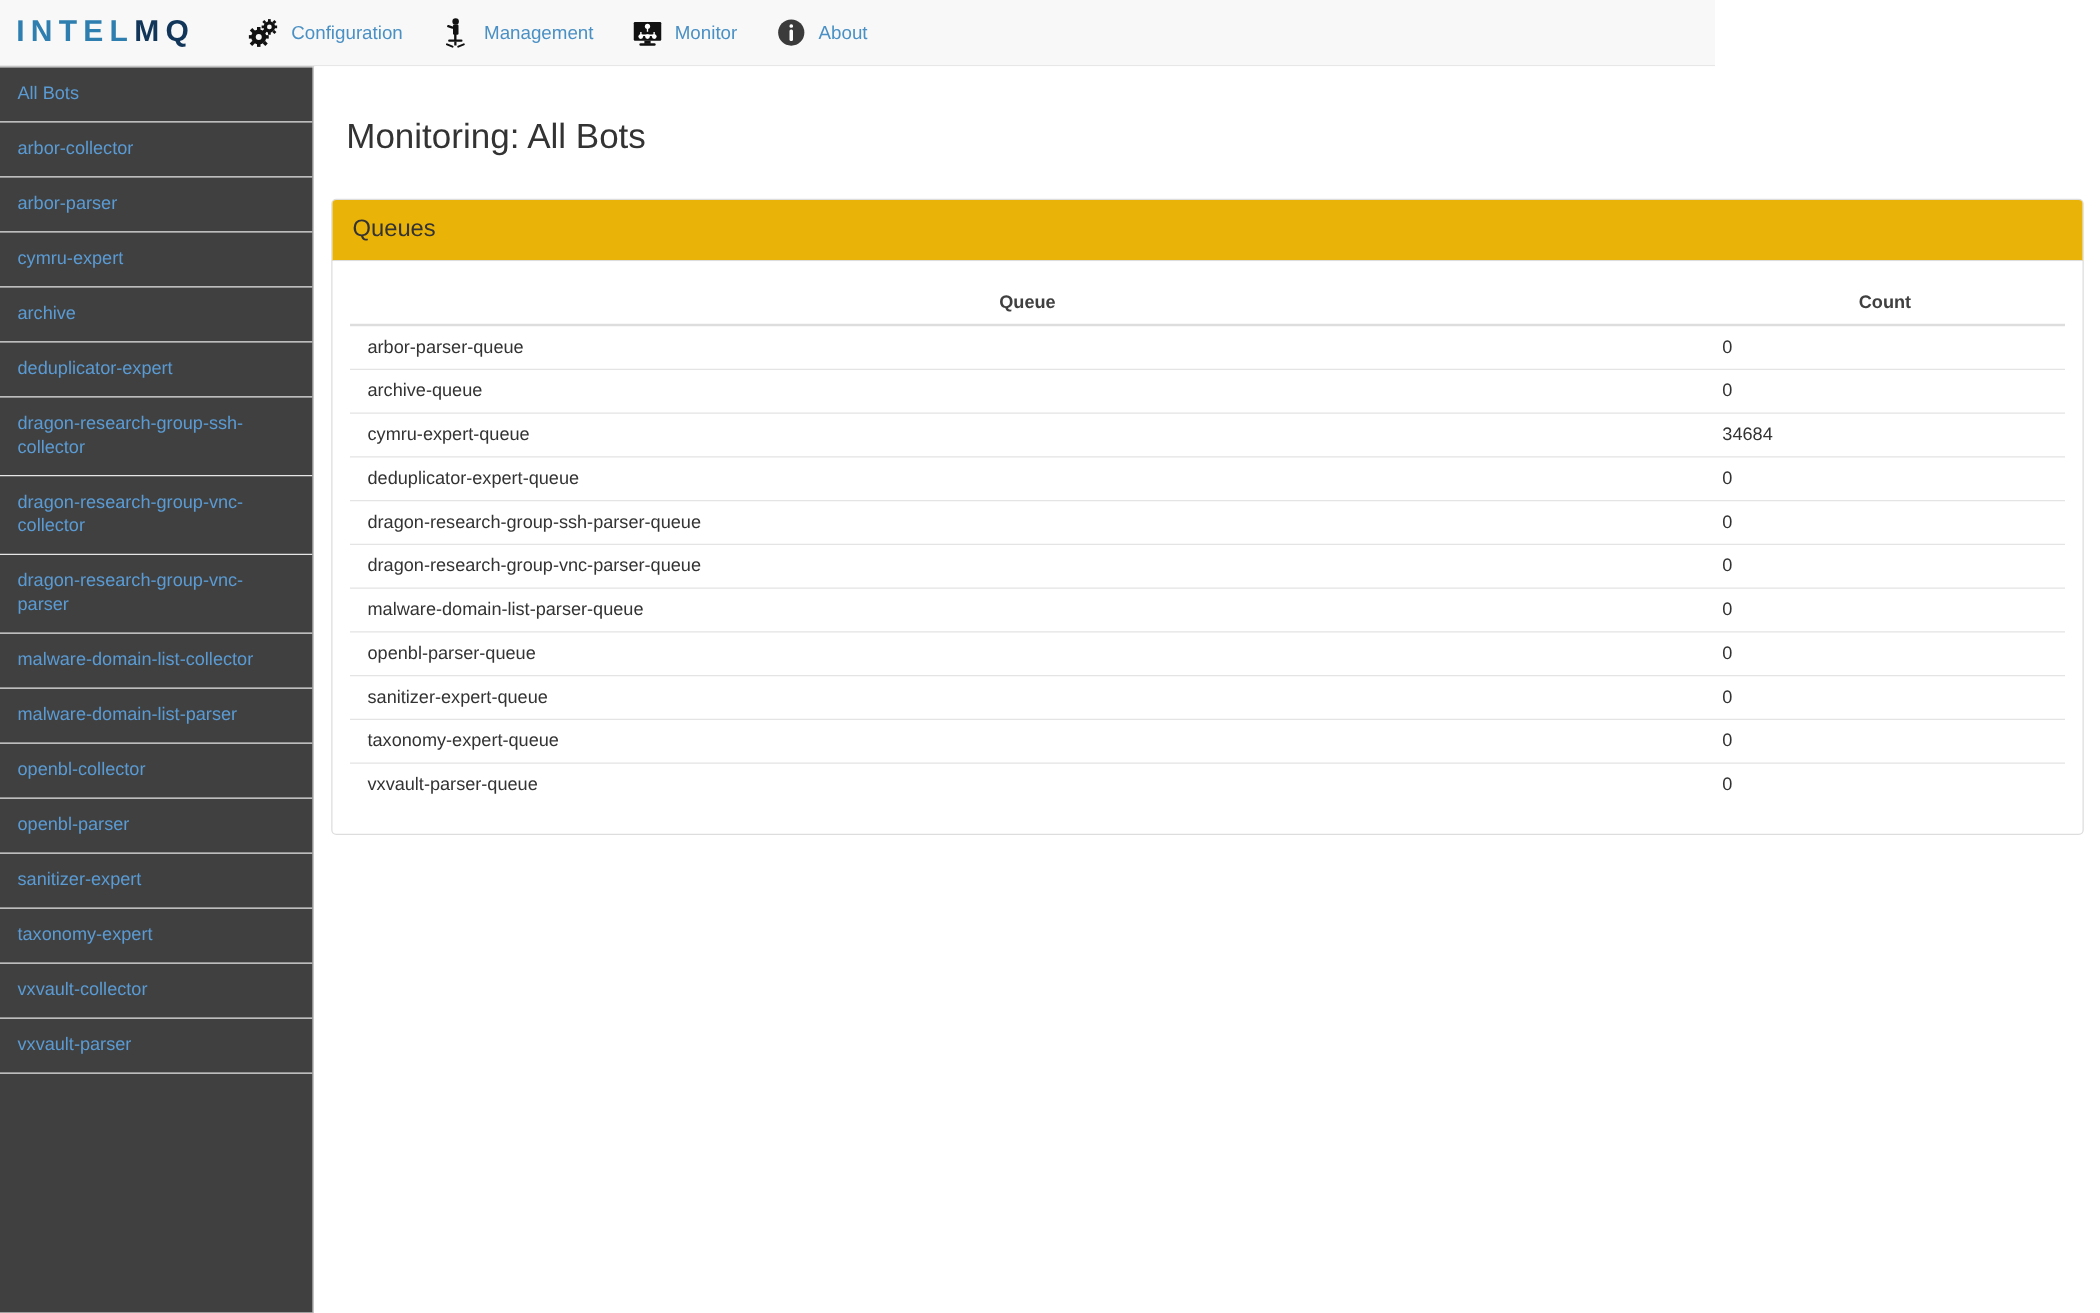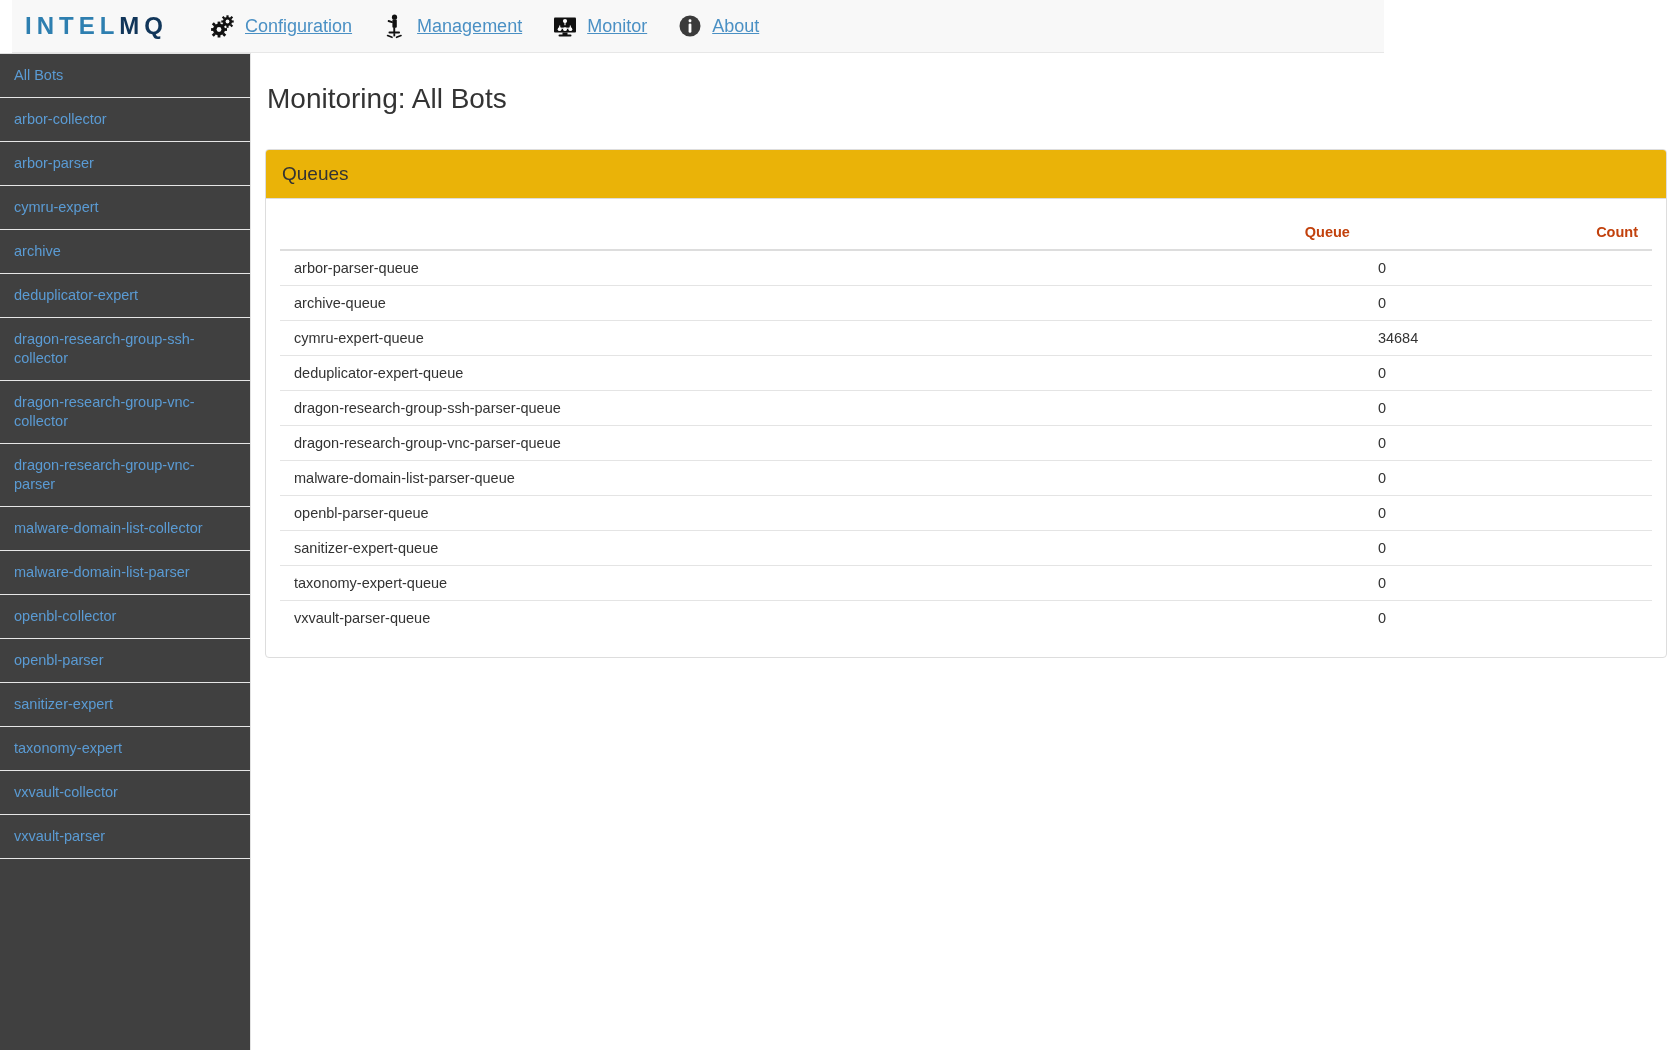--- a/index.html
+++ b/index.html
@@ -10,21 +10,21 @@
     height: 1050px;
     background: #ffffff;
     font-family: "Liberation Sans", sans-serif;
     color: #333333;
     overflow: hidden;
   }
 
   
   .navbar {
     position: absolute;
-    top: 0; left: 12px;
+    top: 0; left: 0;
     width: 1372px;
     height: 53px;
     background: #f8f8f8;
     border-bottom: 1px solid #e7e7e7;
     display: flex;
     align-items: center;
   }
   .brand {
     margin-left: 13px;
     display: flex;
@@ -49,23 +49,22 @@
     display: flex;
     align-items: center;
     height: 52px;
     padding: 0 12px;
     margin-right: 6px;
     cursor: pointer;
     text-decoration: none;
   }
   .nav-label {
     color: #4a90c4;
-    font-size: 18px;
+    font-size: 15px;
     margin-left: 9px;
-    text-decoration: underline;
   }
   .nav-icon {
     width: 26px;
     height: 26px;
     display: inline-flex;
     align-items: center;
     justify-content: center;
     flex: none;
   }
 
@@ -98,21 +97,21 @@
     position: absolute;
     top: 53px;
     left: 252px;
     right: 0;
     bottom: 0;
     background: #ffffff;
     padding: 0;
     overflow: hidden;
   }
   .page-title {
-    margin: 2px;
+    margin: 12px;
     padding: 27px 0 0 13px;
     font-size: 28px;
     font-weight: 400;
     color: #333333;
     line-height: 34px;
   }
 
   .panel {
     margin: 33px 13px 0 13px;
     border: 1px solid #dddddd;
@@ -135,24 +134,24 @@
   .panel-body {
     padding: 16px 14px 22px 14px;
   }
 
   table.queues {
     width: 100%;
     border-collapse: collapse;
     table-layout: fixed;
   }
   table.queues th {
-    text-align: right;
+    text-align: center;
     font-size: 14.5px;
     font-weight: bold;
-    color: #c2410c;
+    color: #404040;
     padding: 9px 14px;
     border-bottom: 2px solid #dddddd;
   }
   table.queues td {
     text-align: left;
     font-size: 14.5px;
     font-weight: normal;
     color: #333333;
     padding: 9px 14px;
     border-top: 1px solid #e4e4e4;

